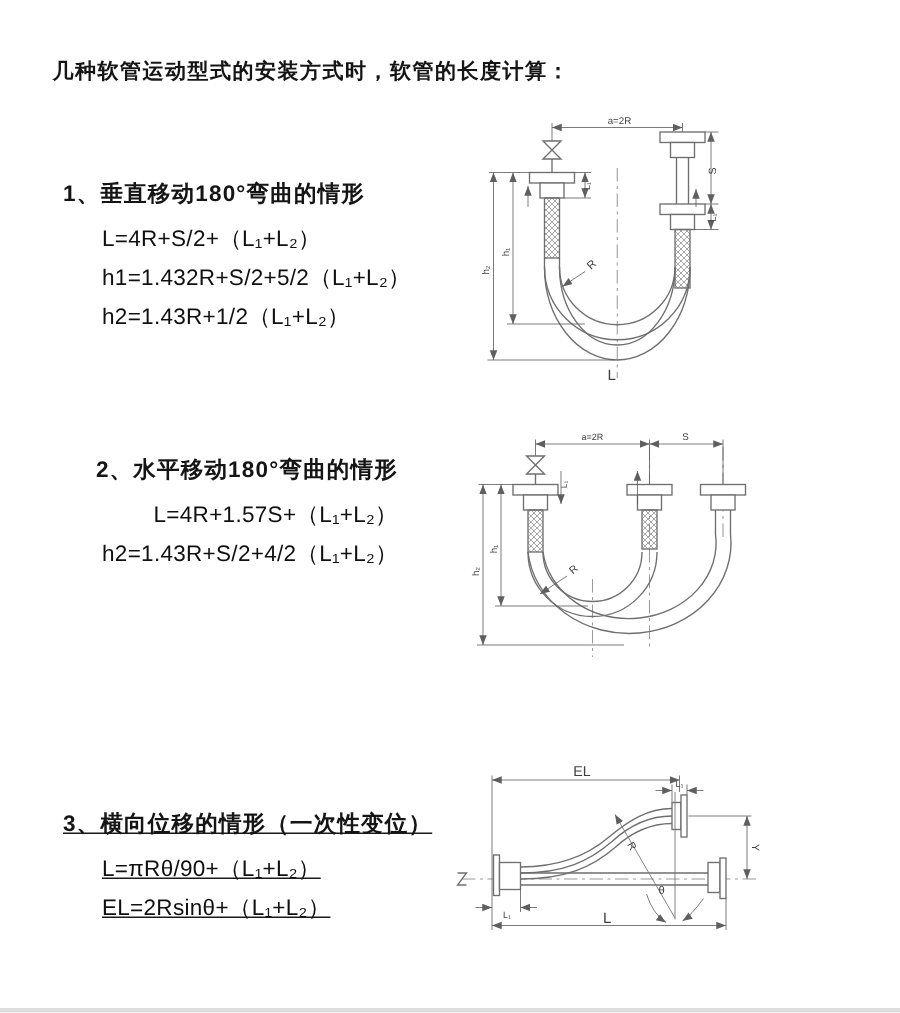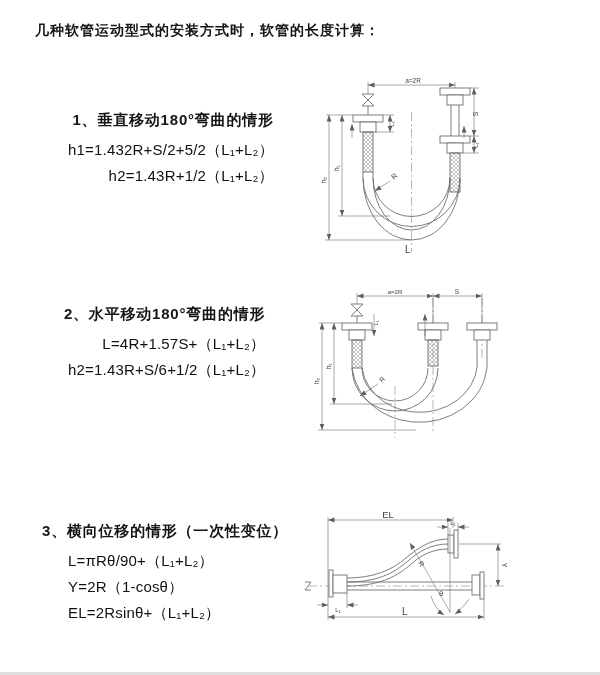--- a/index.html
+++ b/index.html
@@ -1,54 +1,54 @@
 <!DOCTYPE html>
 <html><head>
 <meta charset="utf-8">
 <style>
   html,body{margin:0;padding:0;}
   body{
     width:600px;height:675px;background:#ffffff;position:relative;overflow:hidden;
     font-family:"Liberation Sans","DejaVu Sans",sans-serif;color:#1a1a1a;
   }
-  .abs{position:absolute;}
+  .abs{position:absolute;margin-top:17px;}
   .doc-title{font-size:14px;font-weight:bold;letter-spacing:1px;color:#151515;}
   .section{position:absolute;left:42px;}
   .heading{font-size:15px;font-weight:bold;letter-spacing:0.8px;line-height:20px;margin-bottom:7px;color:#151515;}
   .formula{font-size:15px;letter-spacing:0.2px;line-height:26px;margin-left:26px;color:#101010;white-space:nowrap;}
   svg{position:absolute;overflow:visible;}
   svg text{font-family:"Liberation Sans","DejaVu Sans",sans-serif;fill:#3f3f3f;}
   .geo{stroke:#6f6f6f;fill:none;stroke-width:0.9;}
   .fit{stroke:#6f6f6f;fill:#ffffff;stroke-width:0.9;}
   .dim{stroke:#5f5f5f;fill:none;stroke-width:0.55;}
   .thin{stroke:#777;fill:none;stroke-width:0.6;}
   .cl{stroke:#9a9a9a;fill:none;stroke-width:0.7;stroke-dasharray:9 3 2 3;}
   .page-edge{position:absolute;left:0;bottom:0;width:600px;height:3px;background:#dedede;}
 </style>
 </head>
 <body>
 
 <div class="abs doc-title" style="left:35px;top:22px;">几种软管运动型式的安装方式时，软管的长度计算：</div>
 
-<div class="section" style="top:110px;text-align:right;">
+<div class="section" style="top:120px;">
   <div class="heading">1、垂直移动180°弯曲的情形</div>
+  <div class="formula">L=4R+S/2+（L₁+L₂）</div>
   <div class="formula">h1=1.432R+S/2+5/2（L₁+L₂）</div>
   <div class="formula">h2=1.43R+1/2（L₁+L₂）</div>
 </div>
 
 <div class="section" style="top:304px;text-align:right;">
   <div class="heading">2、水平移动180°弯曲的情形</div>
   <div class="formula">L=4R+1.57S+（L₁+L₂）</div>
-  <div class="formula">h2=1.43R+S/6+1/2（L₁+L₂）</div>
+  <div class="formula">h2=1.43R+S/2+4/2（L₁+L₂）</div>
 </div>
 
-<div class="section" style="top:521px;">
+<div class="section" style="top:540px;text-decoration:underline;">
   <div class="heading">3、横向位移的情形（一次性变位）</div>
   <div class="formula">L=πRθ/90+（L₁+L₂）</div>
-  <div class="formula">Y=2R（1-cosθ）</div>
   <div class="formula">EL=2Rsinθ+（L₁+L₂）</div>
 </div>
 
 <svg style="left:318px;top:74px;" width="172" height="184" viewBox="0 0 172 184">
   <defs>
     <marker id="a1" markerWidth="7" markerHeight="6" refX="6.5" refY="2.5" orient="auto-start-reverse" markerUnits="userSpaceOnUse">
       <path d="M0,0 L6.5,2.5 L0,5 Z" fill="#5f5f5f"></path>
     </marker>
     <pattern id="p1" width="4" height="4" patternUnits="userSpaceOnUse">
       <path d="M0,0 L4,4 M4,0 L0,4" stroke="#8a8a8a" stroke-width="0.5"></path>

